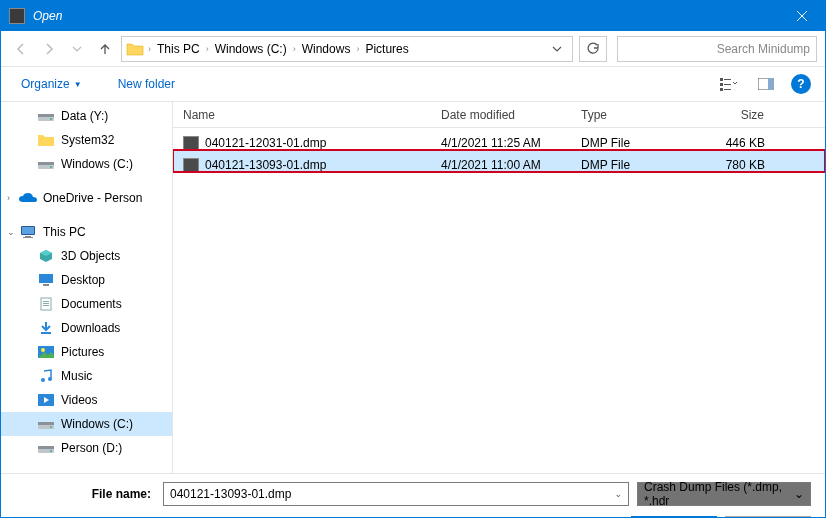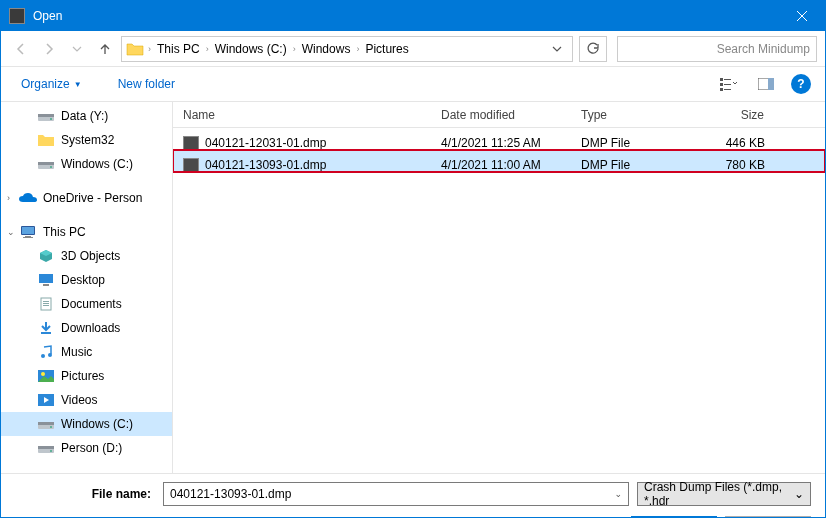--- a/index.html
+++ b/index.html
@@ -1,17 +1,17 @@
 <!DOCTYPE html>
 <html><head>
 <meta charset="utf-8">
 <style>
 * { box-sizing: border-box; margin: 0; padding: 0; font-family: 'Segoe UI', Tahoma, sans-serif; font-size: 12px; }
 body { background: #fff; width: 826px; height: 518px; overflow: hidden; border: 1px solid #0078d7; }
-.titlebar { background: #0078d7; height: 30px; display: flex; align-items: center; color: #fff; }
+.titlebar { background: #0078d7; height: 30px; display: flex; align-items: center; color: #fff; font-style: italic; }
 .titlebar .app-icon { width: 16px; height: 16px; margin: 0 8px; background: #3a3a3a; border: 1px solid #888; }
 .titlebar .title { flex: 1; font-size: 12px; }
 .titlebar .close { width: 46px; height: 30px; display: flex; align-items: center; justify-content: center; cursor: pointer; }
 .addrbar { height: 36px; display: flex; align-items: center; padding: 4px 8px; gap: 4px; border-bottom: 1px solid #e5e5e5; }
 .navbtn { width: 24px; height: 24px; display: flex; align-items: center; justify-content: center; border-radius: 2px; cursor: pointer; color: #555; }
 .navbtn.disabled { color: #ccc; }
 .breadcrumb { flex: 1; height: 26px; border: 1px solid #ccc; display: flex; align-items: center; padding: 0 4px; background: #fff; }
 .breadcrumb .folder-icon { width: 18px; height: 14px; margin-right: 2px; }
 .breadcrumb .crumb { padding: 0 4px; cursor: pointer; display: flex; align-items: center; height: 100%; }
 .breadcrumb .sep { color: #888; padding: 0 2px; font-size: 9px; }
@@ -42,21 +42,21 @@
 .file-row { display: flex; align-items: flex-end; height: 22px; cursor: pointer; }
 .file-row.selected { background: #cce8ff; outline: 2px solid #d00020; outline-offset: -1px; }
 .file-row .cell { padding: 0 10px; white-space: nowrap; overflow: hidden; text-overflow: ellipsis; }
 .file-row .cell.col-name { display: flex; align-items: center; gap: 6px; }
 .file-row .file-ic { width: 16px; height: 14px; background: #4a4a4a; border: 1px solid #888; flex-shrink: 0; }
 .footer { border-top: 1px solid #e5e5e5; padding: 8px 14px 12px; }
 .fn-row { display: flex; align-items: center; gap: 8px; margin-bottom: 10px; }
 .fn-label { width: 140px; text-align: right; padding-right: 4px; font-weight: bold; }
 .fn-input { flex: 1; height: 24px; border: 1px solid #7a7a7a; padding: 0 6px; display: flex; align-items: center; justify-content: space-between; cursor: text; }
 .fn-input .dd { color: #555; cursor: pointer; font-size: 9px; }
-.filter { width: 174px; height: 24px; border: 1px solid #7a7a7a; padding: 0 6px; display: flex; align-items: center; justify-content: space-between; cursor: pointer; background: #e5e5e5; }
+.filter { width: 174px; height: 24px; border: 1px solid #7a7a7a; padding: 0 6px; display: flex; align-items: center; justify-content: space-between; cursor: pointer; background: #737373; }
 .btn-row { display: flex; justify-content: flex-end; gap: 8px; }
 .btn { width: 86px; height: 24px; border: 1px solid #adadad; background: #e1e1e1; cursor: pointer; display: flex; align-items: center; justify-content: center; }
 .btn.default { border: 2px solid #0078d7; }
 svg { display: block; }
 </style>
 </head>
 <body>
 
 <div class="titlebar">
   <div class="app-icon"></div>
@@ -236,37 +236,37 @@
         <span class="ic">
           <svg width="14" height="14" viewBox="0 0 14 14">
             <path d="M7 1 L7 8 M3 5 L7 9 L11 5" stroke="#2b88d8" stroke-width="2" fill="none"></path>
             <rect x="2" y="11" width="10" height="2" fill="#2b88d8"></rect>
           </svg>
         </span>
         <span>Downloads</span>
       </div>
       <div class="tree-item indent1">
         <span class="ic">
+          <svg width="16" height="12" viewBox="0 0 16 12">
+            <rect x="0" y="0" width="16" height="12" fill="#2b88d8"></rect>
+            <circle cx="5" cy="4" r="2" fill="#ffeb3b"></circle>
+            <path d="M0 12 L6 6 L10 9 L13 6 L16 9 L16 12 Z" fill="#4caf50"></path>
+          </svg>
+        </span>
+        <span>Pictures</span>
+      </div>
+      <div class="tree-item indent1">
+        <span class="ic">
           <svg width="14" height="14" viewBox="0 0 14 14">
             <path d="M5 2 L12 1 L12 9" stroke="#2b88d8" stroke-width="1.5" fill="none"></path>
             <circle cx="4" cy="11" r="2" fill="#2b88d8"></circle>
             <circle cx="11" cy="10" r="2" fill="#2b88d8"></circle>
           </svg>
         </span>
         <span>Music</span>
-      </div>
-      <div class="tree-item indent1">
-        <span class="ic">
-          <svg width="16" height="12" viewBox="0 0 16 12">
-            <rect x="0" y="0" width="16" height="12" fill="#2b88d8"></rect>
-            <circle cx="5" cy="4" r="2" fill="#ffeb3b"></circle>
-            <path d="M0 12 L6 6 L10 9 L13 6 L16 9 L16 12 Z" fill="#4caf50"></path>
-          </svg>
-        </span>
-        <span>Pictures</span>
       </div>
       <div class="tree-item indent1">
         <span class="ic">
           <svg width="16" height="12" viewBox="0 0 16 12">
             <rect x="0" y="0" width="16" height="12" fill="#2b88d8"></rect>
             <path d="M6 3 L11 6 L6 9 Z" fill="#fff"></path>
           </svg>
         </span>
         <span>Videos</span>
       </div>

